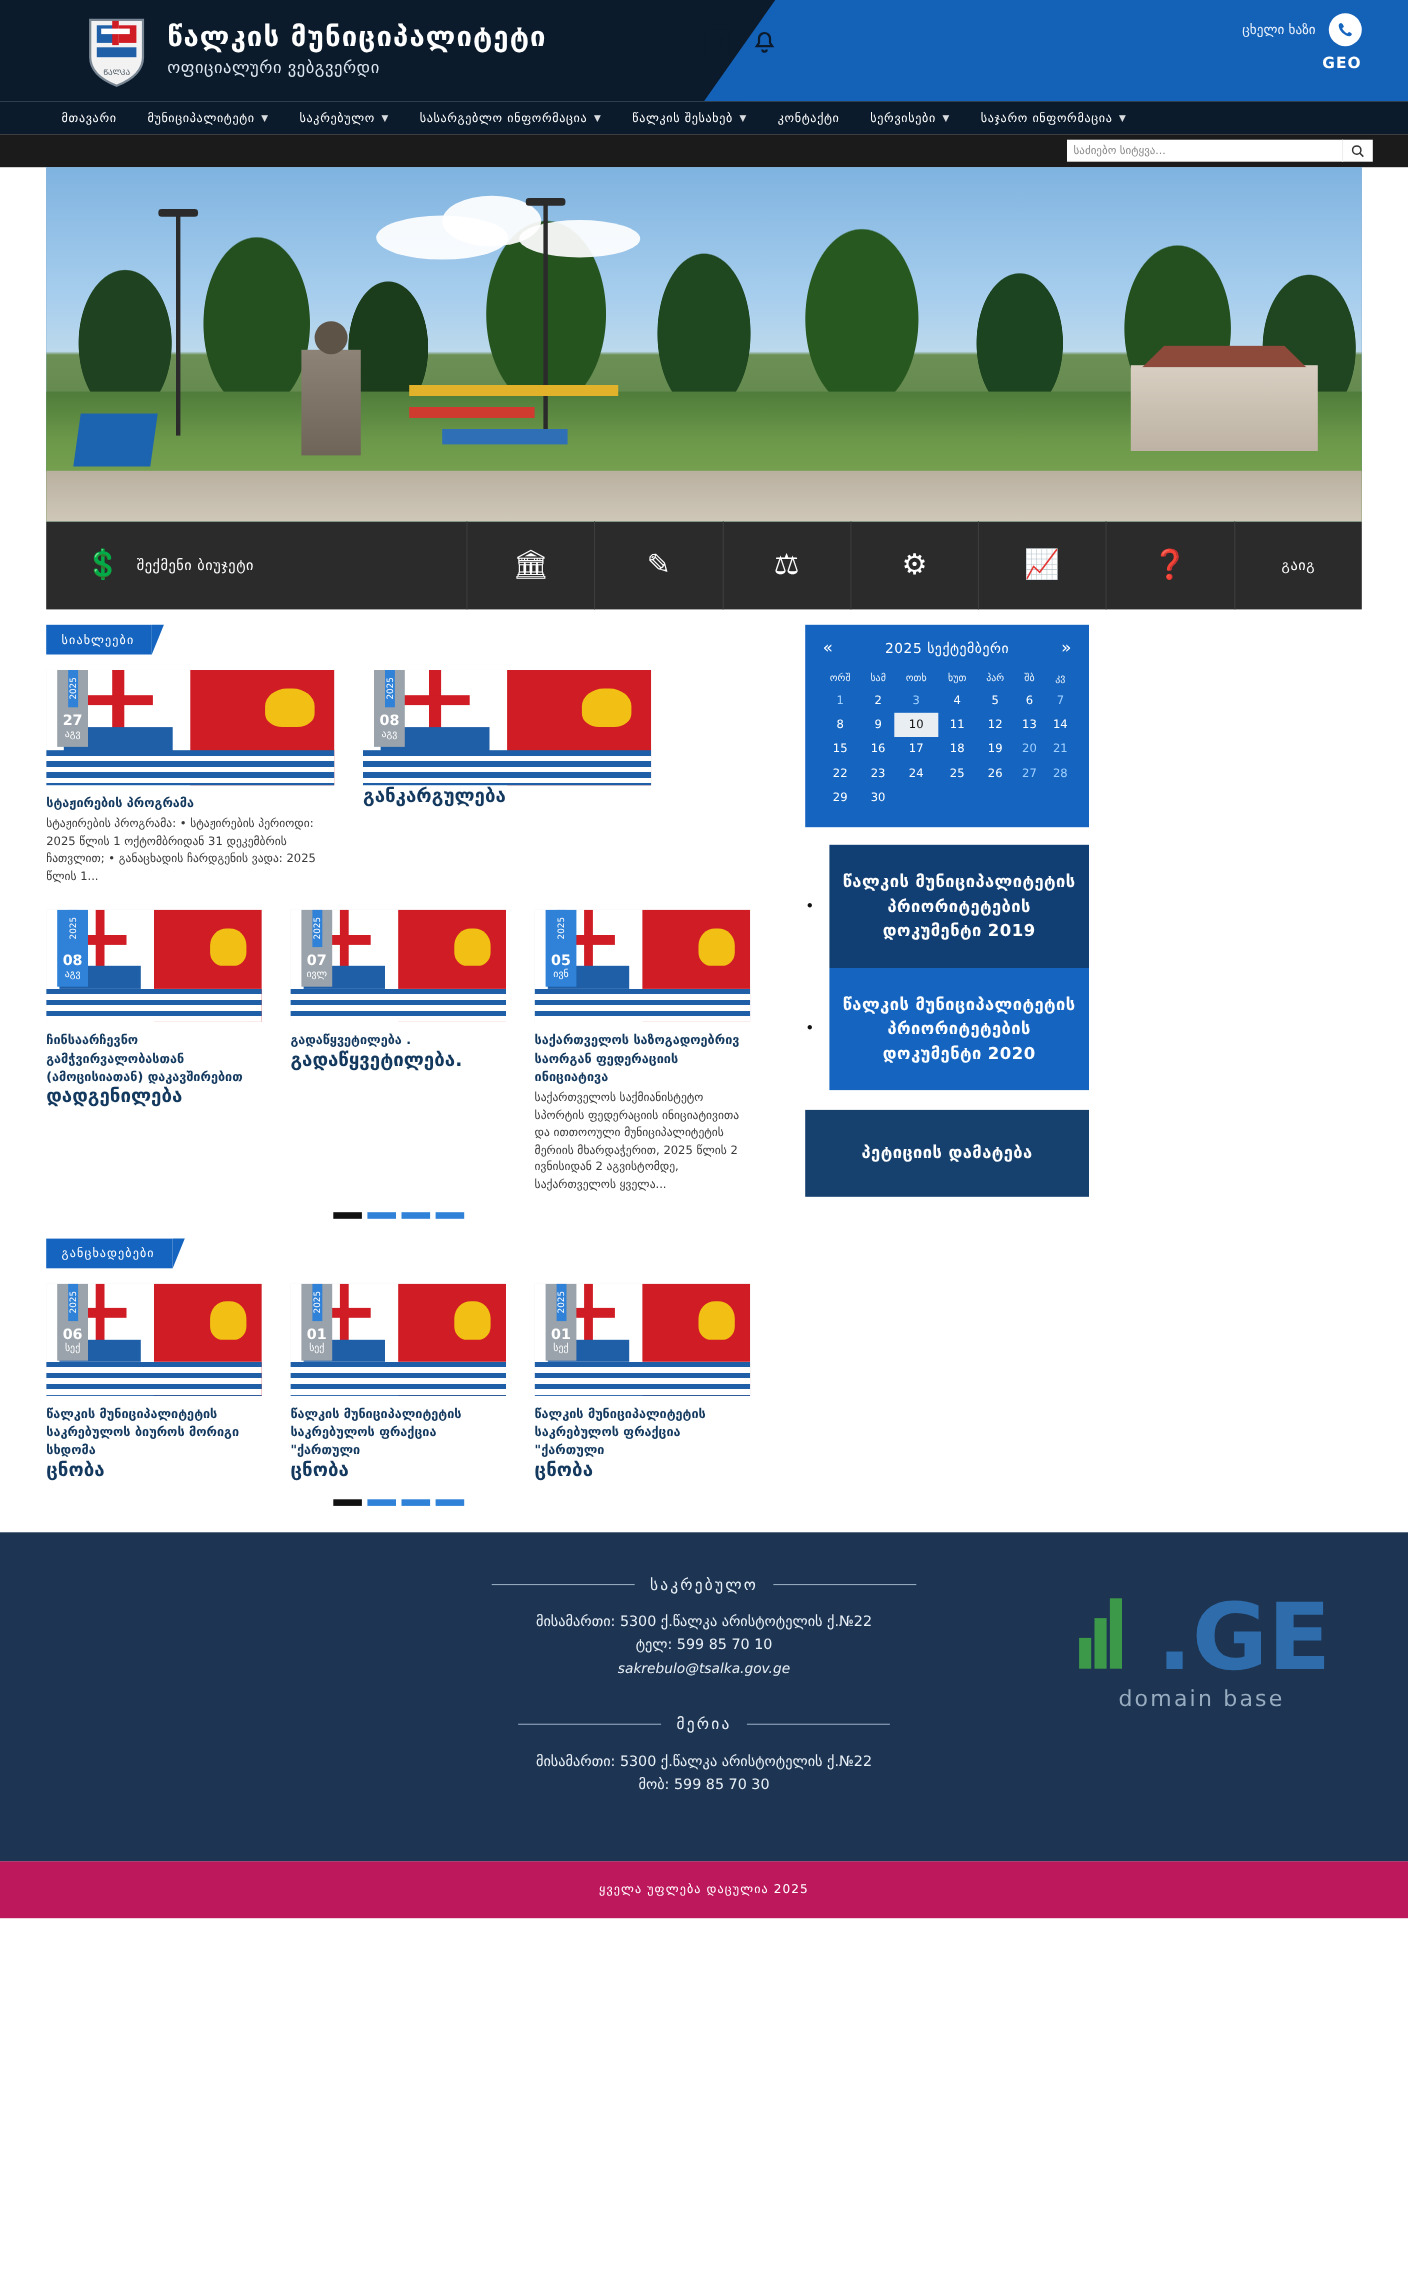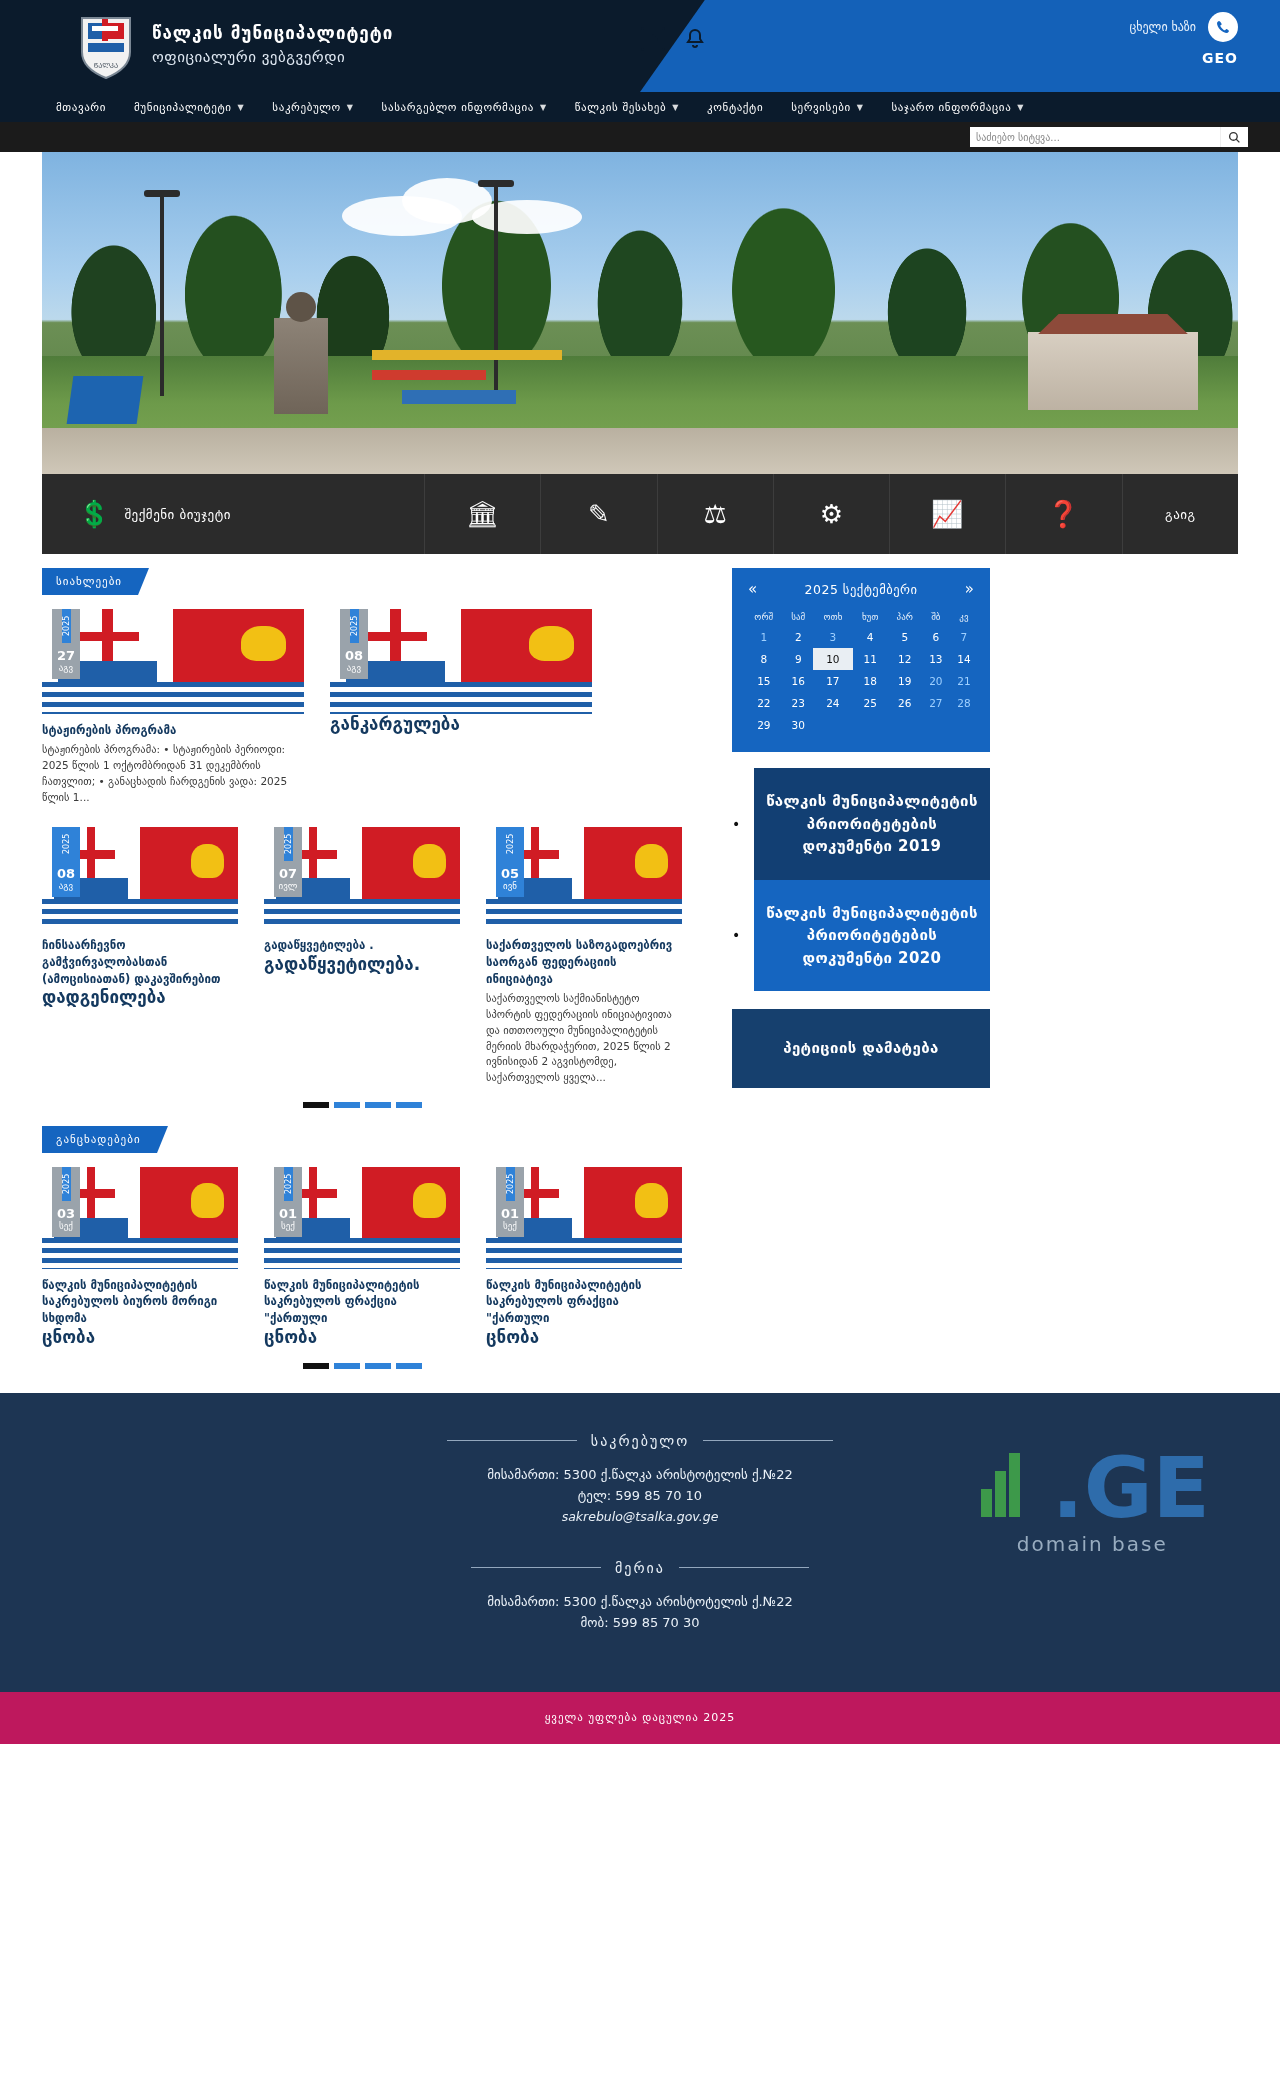--- a/index.html
+++ b/index.html
@@ -31,21 +31,21 @@
   }
   .logo-wrap {
     position:absolute; left:78px; top:10px; display:flex; align-items:center; gap:18px;
   }
   .crest {
     width:56px; height:70px; position:relative;
   }
   .crest svg { display:block; }
   .site-titles { color:#fff; }
   .site-titles .t1 {
-    font-size:17px; letter-spacing:1px; font-weight:bold; line-height:1.15;
+    font-size:25px; letter-spacing:1px; font-weight:bold; line-height:1.15;
   }
   .site-titles .t2 {
     font-size:15px; letter-spacing:0.5px; margin-top:4px; color:#dfe8f2;
   }
   .head-icons {
     position:absolute; left:640px; top:26px; display:flex; gap:16px; align-items:center;
   }
   .head-icons .hi {
     width:26px; height:26px; color:#0b1b2c; display:flex; align-items:center; justify-content:center;
     font-size:22px; line-height:1;
@@ -571,21 +571,21 @@
                 <div class="cross-h"></div>
                 <div class="wall"></div>
               </div>
             <div class="flag-right">
                 <div class="lion"></div>
               </div>
           </div>
           <div class="waves"></div>
           <div class="date-badge grey">
             <span class="yr">2025</span>
-            <div class="dd">03</div>
+            <div class="dd">06</div>
             <div class="mm">სექ</div>
           </div>
         </div>
         <div class="news-title">წალკის მუნიციპალიტეტის საკრებულოს ბიუროს მორიგი სხდომა</div>
         <div class="news-sub">ცნობა</div>
       </div>
 
       <div class="news-item w3">
         <div class="thumb">
           <div class="flag-art">

